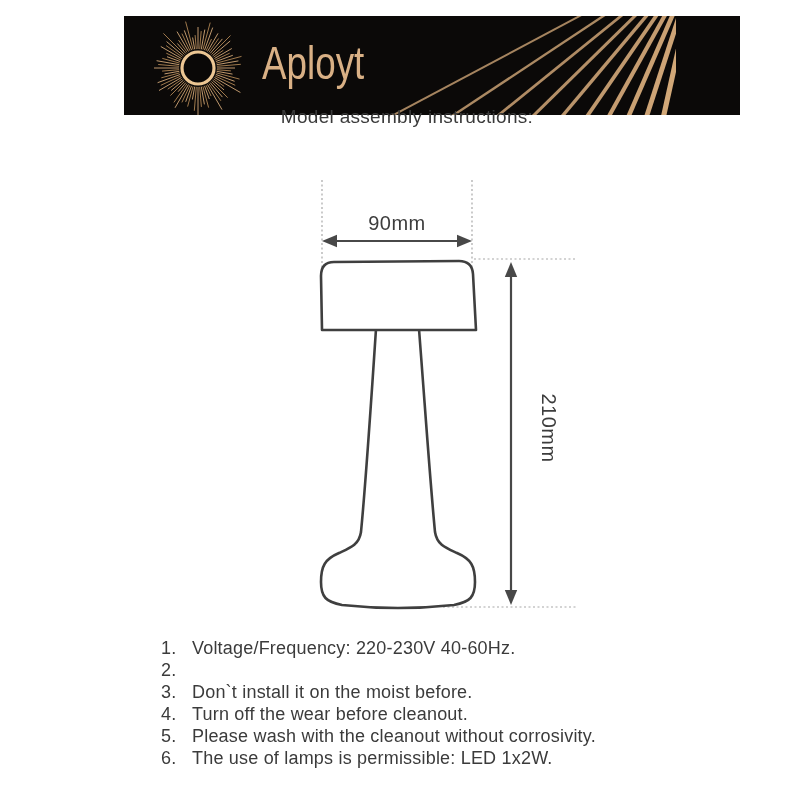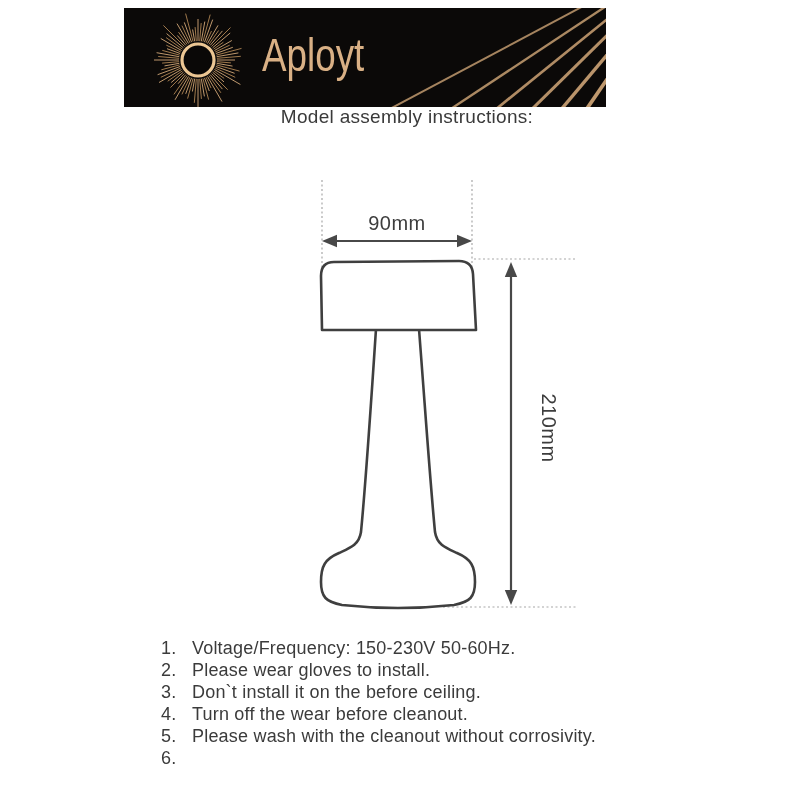--- a/index.html
+++ b/index.html
@@ -1,20 +1,20 @@
 <!DOCTYPE html>
 <html><head>
 <meta charset="utf-8">
 <style>
   html,body{margin:0;padding:0;}
   body{width:800px;height:800px;background:#ffffff;font-family:"Liberation Sans",sans-serif;overflow:hidden;}
   .page{position:relative;width:800px;height:800px;background:#fff;}
 
   
-  .banner{position:absolute;left:124px;top:8px;width:482px;height:99px;background:#0b0908;overflow:hidden;}
+  .banner{position:absolute;left:124px;top:16px;width:616px;height:99px;background:#0b0908;overflow:hidden;}
   .banner svg{position:absolute;left:0;top:0;}
   .brand{
     position:absolute;left:138px;top:24px;
     font-size:46px;font-weight:300;color:#d9b085;
     letter-spacing:0px;line-height:1;
     transform:scaleX(0.8);transform-origin:left top;
     white-space:nowrap;
   }
 
   
@@ -174,36 +174,36 @@
              Q 321 262 334 262
              L 459 261
              Q 472 261 473 274
              L 476 330
              Z" fill="#ffffff" stroke="#3f3f3f" stroke-width="2.6" stroke-linejoin="round"></path>
   </svg>
 
   <div class="instructions">
     <div class="instr-row">
       <span class="instr-num">1.</span>
-      <span class="instr-text">Voltage/Frequency: 150-230V 50-60Hz.</span>
+      <span class="instr-text">Voltage/Frequency: 220-230V 40-60Hz.</span>
     </div>
     <div class="instr-row">
       <span class="instr-num">2.</span>
-      <span class="instr-text">Please wear gloves to install.</span>
     </div>
     <div class="instr-row">
       <span class="instr-num">3.</span>
-      <span class="instr-text">Don`t install it on the before ceiling.</span>
+      <span class="instr-text">Don`t install it on the moist before.</span>
     </div>
     <div class="instr-row">
       <span class="instr-num">4.</span>
       <span class="instr-text">Turn off the wear before cleanout.</span>
     </div>
     <div class="instr-row">
       <span class="instr-num">5.</span>
       <span class="instr-text">Please wash with the cleanout without corrosivity.</span>
     </div>
     <div class="instr-row">
       <span class="instr-num">6.</span>
+      <span class="instr-text">The use of lamps is permissible: LED 1x2W.</span>
     </div>
   </div>
 
 </div>
 
 </body></html>

